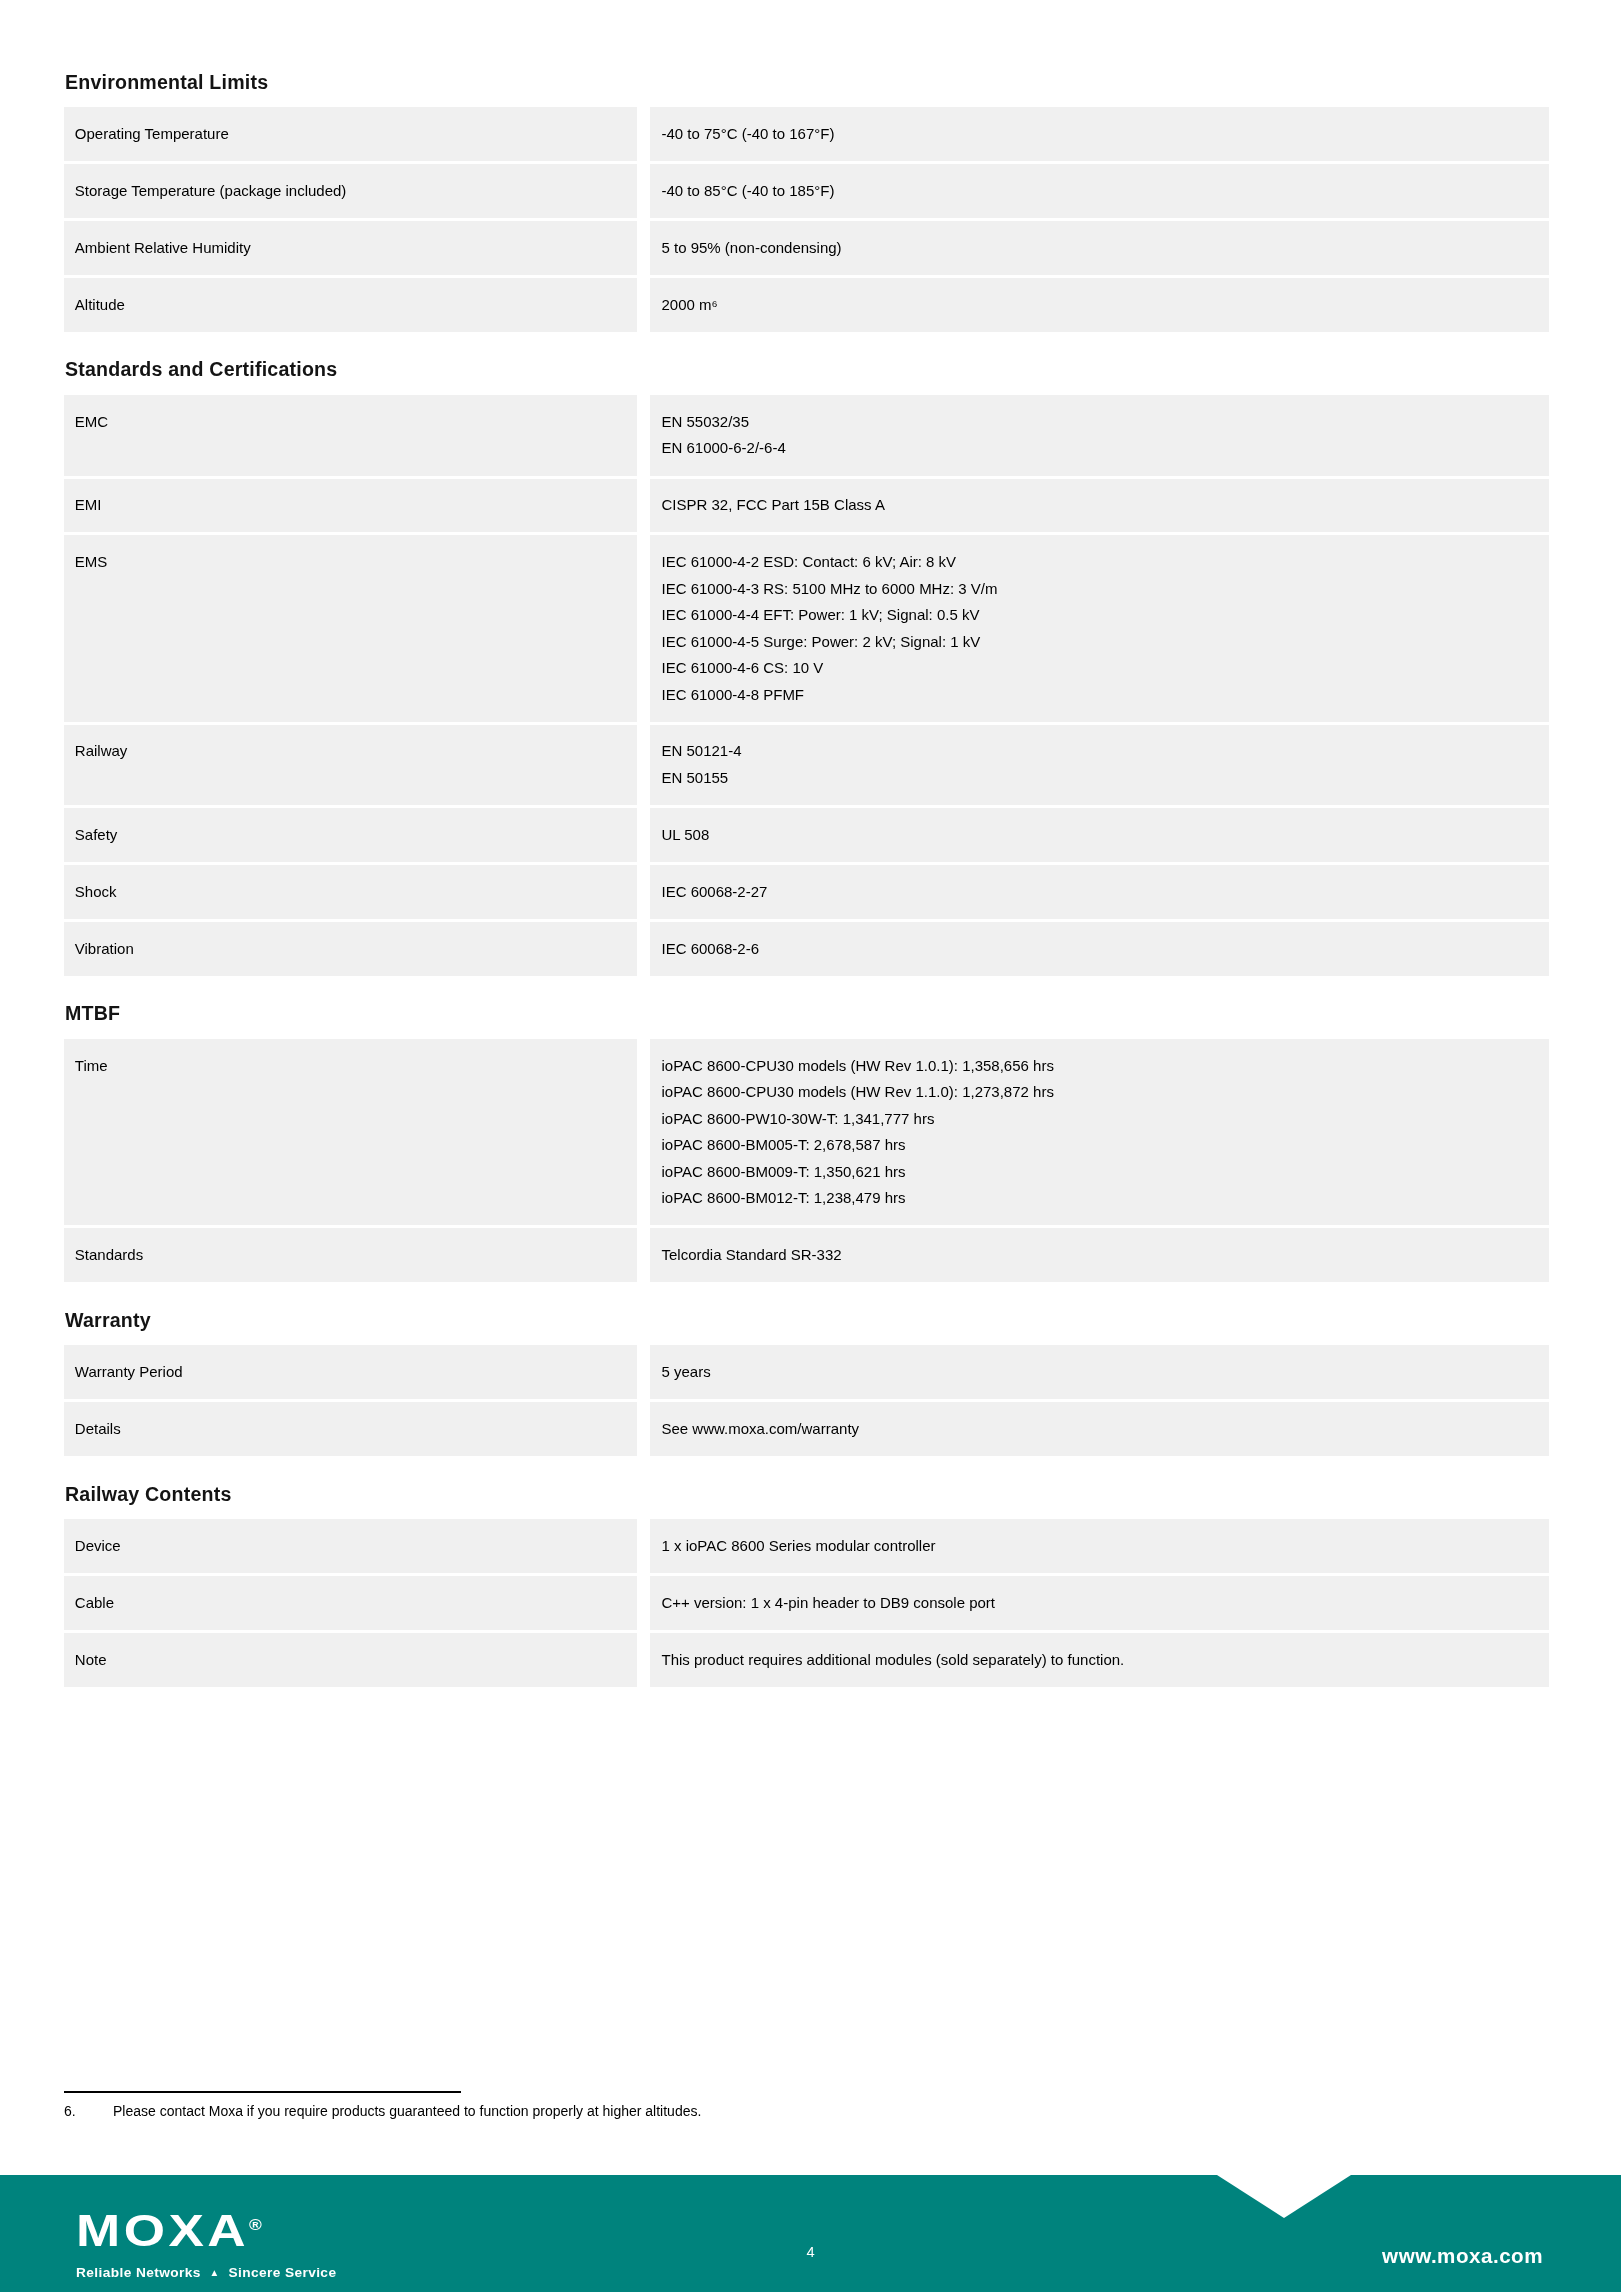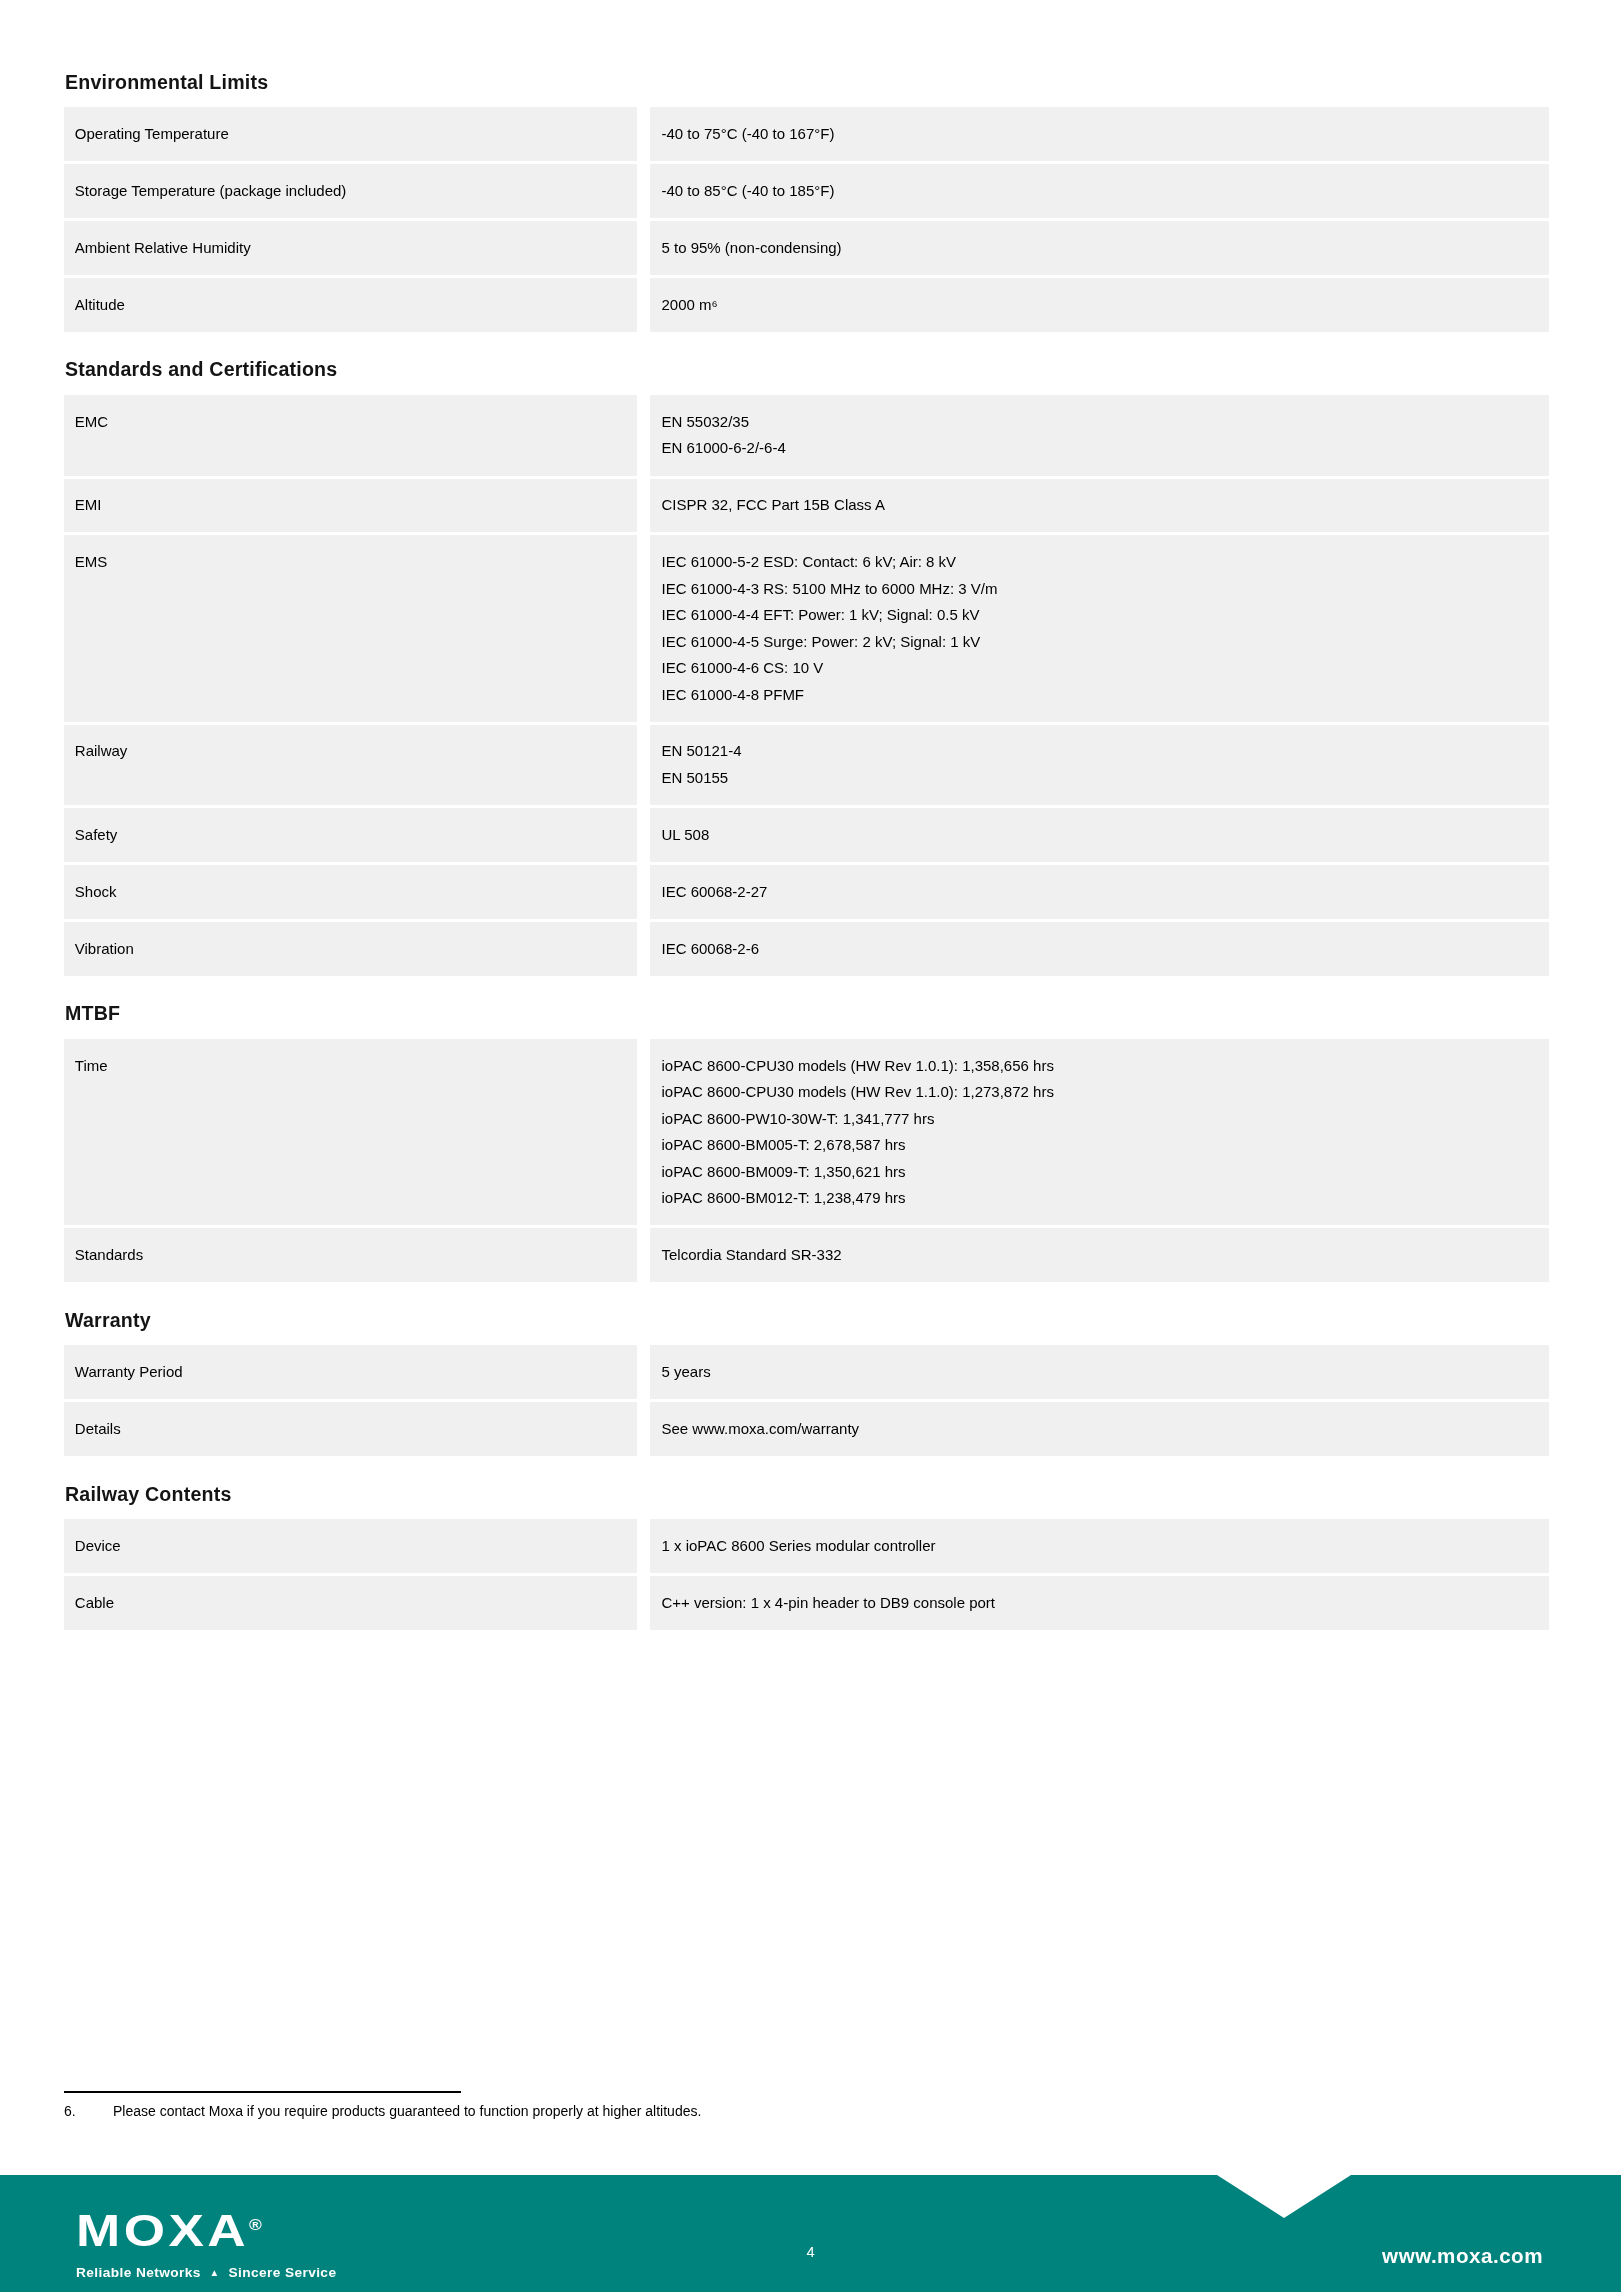--- a/index.html
+++ b/index.html
@@ -162,21 +162,21 @@
       </div>
       <div class="spec-row">
         <div class="cell label">EMI</div>
         <div class="cell value">
           <div class="vline">CISPR 32, FCC Part 15B Class A</div>
         </div>
       </div>
       <div class="spec-row">
         <div class="cell label">EMS</div>
         <div class="cell value">
-          <div class="vline">IEC 61000-5-2 ESD: Contact: 6 kV; Air: 8 kV</div>
+          <div class="vline">IEC 61000-4-2 ESD: Contact: 6 kV; Air: 8 kV</div>
           <div class="vline">IEC 61000-4-3 RS: 5100 MHz to 6000 MHz: 3 V/m</div>
           <div class="vline">IEC 61000-4-4 EFT: Power: 1 kV; Signal: 0.5 kV</div>
           <div class="vline">IEC 61000-4-5 Surge: Power: 2 kV; Signal: 1 kV</div>
           <div class="vline">IEC 61000-4-6 CS: 10 V</div>
           <div class="vline">IEC 61000-4-8 PFMF</div>
         </div>
       </div>
       <div class="spec-row">
         <div class="cell label">Railway</div>
         <div class="cell value">
@@ -237,20 +237,26 @@
       <div class="spec-row">
         <div class="cell label">Device</div>
         <div class="cell value">
           <div class="vline">1 x ioPAC 8600 Series modular controller</div>
         </div>
       </div>
       <div class="spec-row">
         <div class="cell label">Cable</div>
         <div class="cell value">
           <div class="vline">C++ version: 1 x 4-pin header to DB9 console port</div>
+        </div>
+      </div>
+      <div class="spec-row">
+        <div class="cell label">Note</div>
+        <div class="cell value">
+          <div class="vline">This product requires additional modules (sold separately) to function.</div>
         </div>
       </div>
     </main>
 
   <div class="footnote-block">
     <div class="footnote-rule"></div>
     <div class="footnote-line">
       <span class="fn-marker">6.</span>
       <span class="fn-text">Please contact Moxa if you require products guaranteed to function properly at higher altitudes.</span>
     </div>

